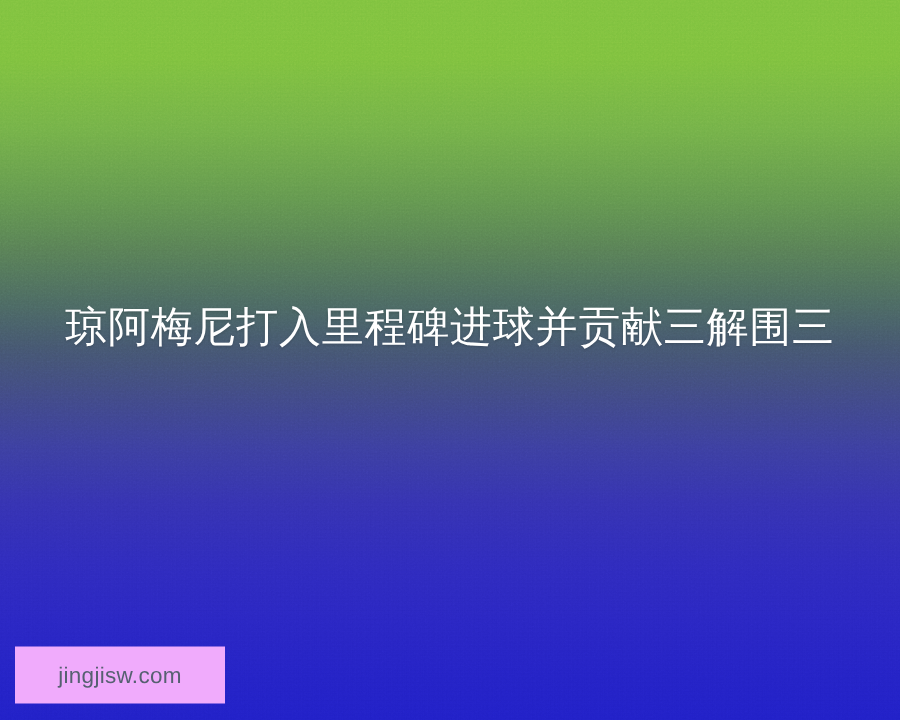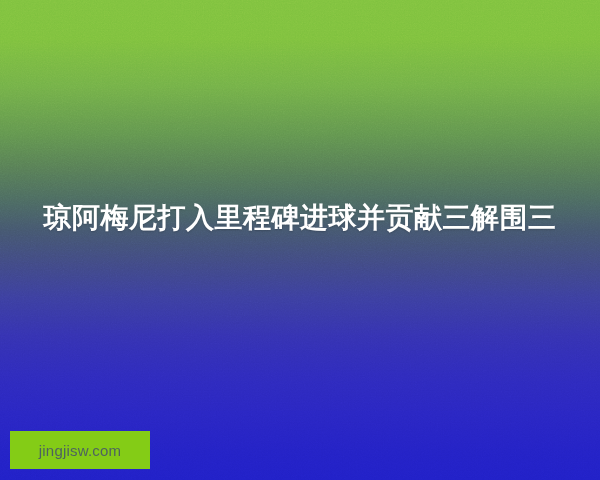--- a/index.html
+++ b/index.html
@@ -62,35 +62,35 @@
   #headline {
     position: absolute;
     left: 0;
     right: 0;
     top: 198px;
     text-align: center;
     color: #ffffff;
     font-size: 28px;
     line-height: 40px;
     letter-spacing: 0.5px;
-    font-weight: 700;
+    font-weight: 400;
     padding: 0 16px;
     box-sizing: border-box;
     text-shadow: 0 1px 2px rgba(0,0,0,0.18);
   }
   #headline .line { display: block; white-space: nowrap; }
 
   
   #watermark {
     position: absolute;
     left: 10px;
     top: 431px;
     width: 140px;
     height: 38px;
-    background: #84cc16;
+    background: #f0abfc;
     display: flex;
     align-items: center;
     justify-content: center;
   }
   #watermark-text {
     color: #4a5a66;
     font-size: 15px;
     letter-spacing: 0.2px;
     opacity: 0.92;
   }

